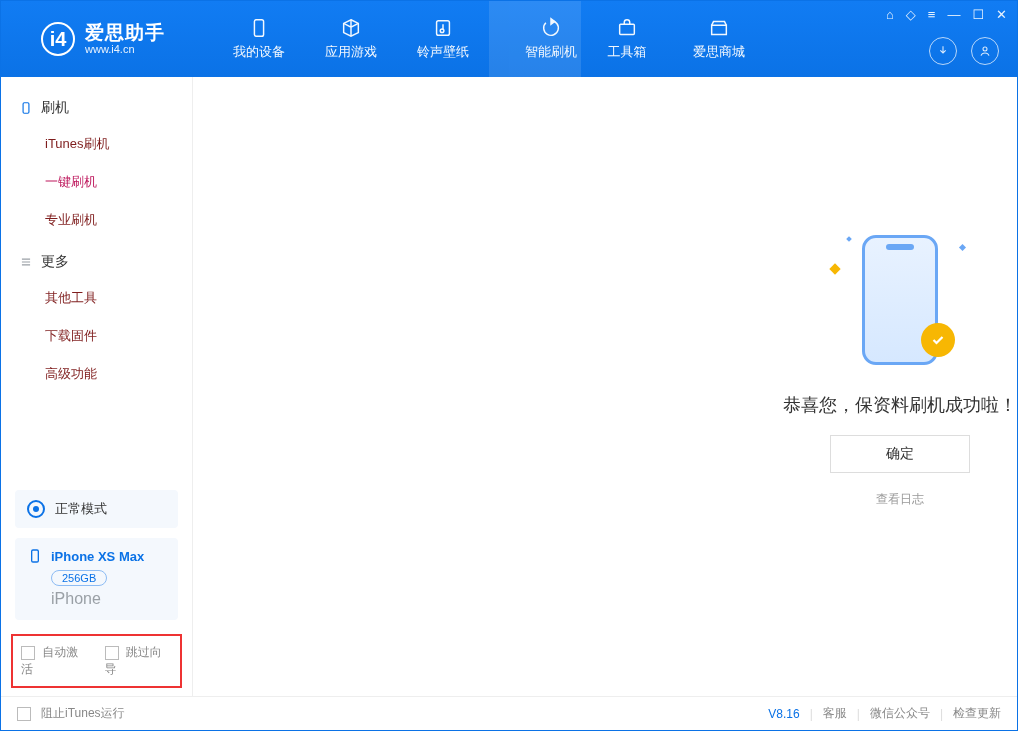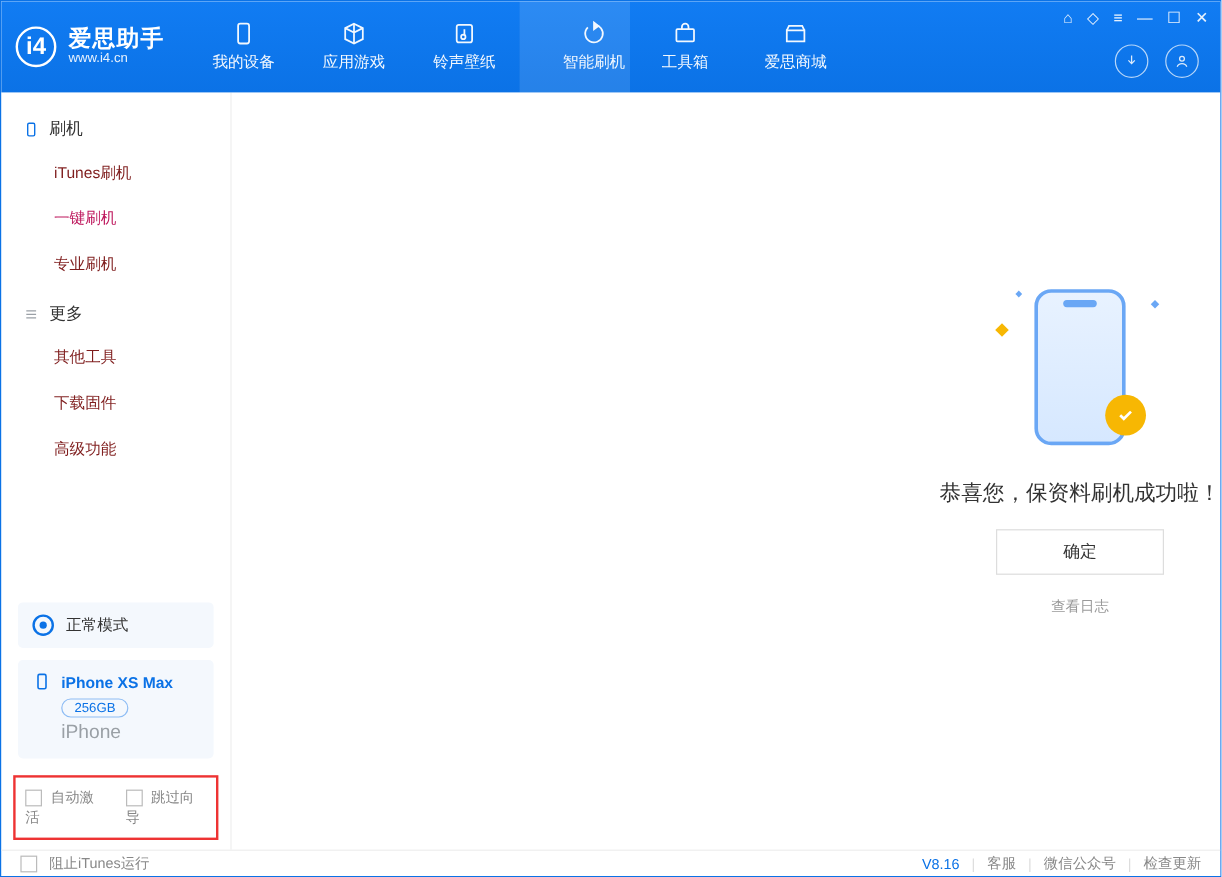--- a/index.html
+++ b/index.html
@@ -1,21 +1,21 @@
 <!DOCTYPE html>
 <html><head>
   <meta charset="utf-8">
   <style>
     * { margin: 0; padding: 0; box-sizing: border-box; font-family: "Microsoft YaHei", Arial, sans-serif; }
     body { background: #fff; }
     .app-window { width: 1018px; height: 731px; border: 1px solid #0b72e6; display: flex; flex-direction: column; overflow: hidden; }
 
     
     .header { height: 76px; background: linear-gradient(to bottom, #117cf3, #0b72e6); display: flex; align-items: stretch; color: #fff; position: relative; }
-    .logo-block { display: flex; align-items: center; padding: 0 12px; gap: 10px; }
+    .logo-block { display: flex; align-items: center; padding: 0 40px; gap: 10px; }
     .logo-circle { width: 34px; height: 34px; border: 2px solid #fff; border-radius: 50%; display: flex; align-items: center; justify-content: center; font-weight: bold; font-size: 20px; }
     .logo-text { display: flex; flex-direction: column; line-height: 1.1; }
     .logo-title { font-size: 19px; font-weight: 600; letter-spacing: 1px; }
     .logo-sub { font-size: 11px; opacity: .9; }
 
     .nav { display: flex; align-items: stretch; margin-left: 8px; }
     .nav-item { width: 92px; display: flex; flex-direction: column; align-items: center; justify-content: center; gap: 4px; font-size: 13px; cursor: pointer; opacity: .95; }
     .nav-item.active { background: rgba(255,255,255,.12); padding-left: 32px; }
     .nav-icon { width: 22px; height: 22px; display:flex; align-items:center; justify-content:center; }
     .nav-icon svg { stroke: #fff; fill: none; stroke-width: 1.6; }
@@ -60,21 +60,21 @@
     .spark { position:absolute; width:6px; height:6px; background:#f7b703; transform:rotate(45deg); }
     .spark.s1 { left:6px; top:40px; width:8px; height:8px; }
     .spark.s2 { left:22px; top:12px; width:4px; height:4px; background:#6aa7f5; }
     .spark.s3 { right:10px; top:20px; width:5px; height:5px; background:#6aa7f5; }
 
     .result-title { font-size: 18px; color:#333; font-weight:500; }
     .ok-btn { width:140px; padding: 9px 0; border:1px solid #ddd; background:#fff; font-size:14px; color:#333; cursor:pointer; }
     .view-log { font-size:12px; color:#999; cursor:pointer; }
 
     
-    .footer { height: 22px; border-top:1px solid #eee; display:flex; align-items:center; padding: 0 16px; font-size:12px; color:#888; }
+    .footer { height: 34px; border-top:1px solid #eee; display:flex; align-items:center; padding: 0 16px; font-size:12px; color:#888; }
     .footer .left { display:flex; align-items:center; gap:6px; }
     .footer .right { margin-left:auto; display:flex; align-items:center; gap: 10px; }
     .footer .sep { color:#ddd; }
     .footer .ver { color:#0b72e6; }
     .footer .link { cursor:pointer; }
   </style>
 </head>
 <body>
 
 <div class="app-window">

